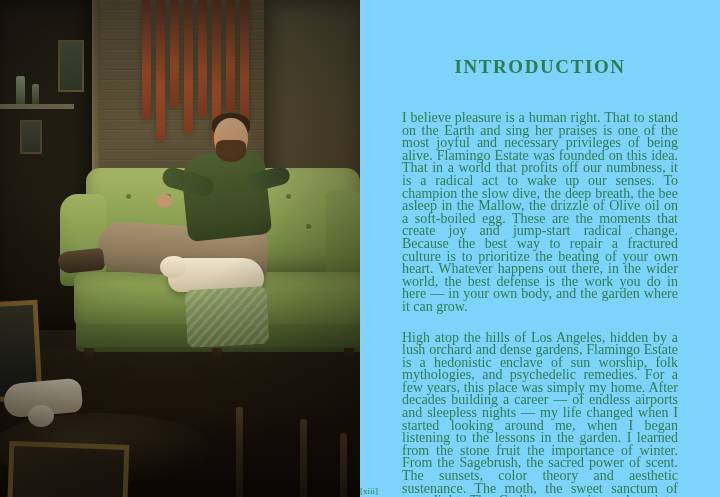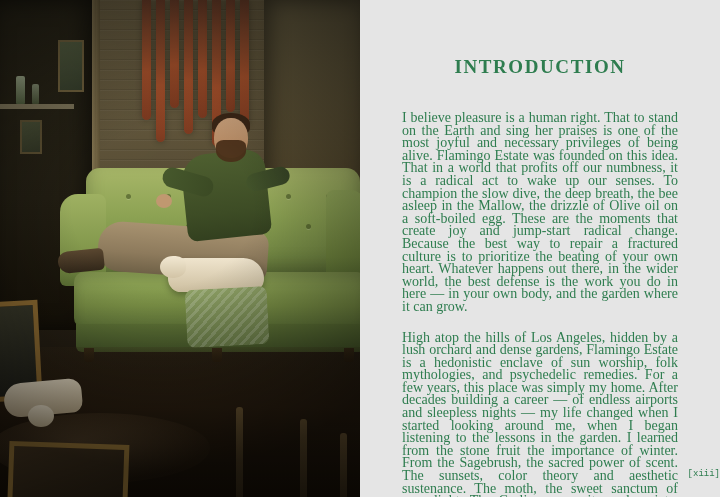--- a/index.html
+++ b/index.html
@@ -241,21 +241,21 @@
   .vignette {
     position:absolute; inset:0;
     background: radial-gradient(ellipse 300px 260px at 45% 42%, rgba(0,0,0,0) 30%, rgba(0,0,0,.55) 100%);
     pointer-events:none;
   }
 
   
   .text-page {
     position: relative;
     width: 360px; height: 497px;
-    background: #e5e5e5;
+    background: #7dd3fc;
     padding: 56px 42px 30px 42px;
   }
   .intro-title {
     text-align: center;
     color: #2e7d4f;
     font-family: "Liberation Serif", serif;
     font-weight: 700;
     font-size: 19px;
     letter-spacing: 1.6px;
     margin-bottom: 34px;
@@ -265,25 +265,25 @@
     color: #2e7d4f;
     font-size: 14px;
     line-height: 12.6px;
     text-align: justify;
     text-justify: inter-word;
     font-family: "Liberation Serif", serif;
   }
   .body-col p + p { margin-top: 18px; }
   .folio {
     position: absolute;
-    left: 0; right: 0; bottom: 18px;
-    text-align: right;
+    left: 0; right: 0; bottom: 1px;
+    text-align: left;
     color: #2e7d4f;
     font-size: 9px;
-    font-family: Liberation Mono, monospace;
+    font-family: Liberation Serif, serif;
   }
 </style>
 </head>
 <body>
 
 <div class="spread">
 
   <div class="photo-page">
     <div class="photo">
       <div class="wall"></div>

